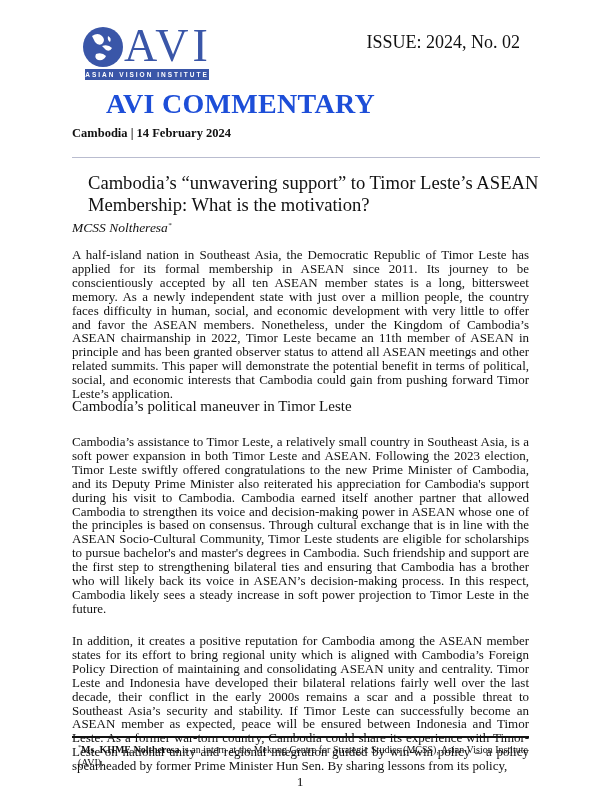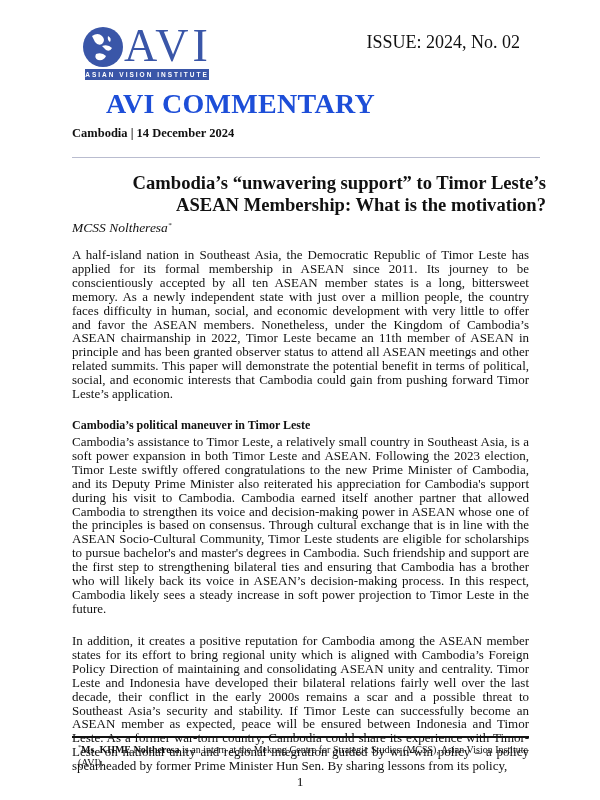--- a/index.html
+++ b/index.html
@@ -5,26 +5,26 @@
   html, body { margin:0; padding:0; background:#ffffff; }
   body { width:600px; height:800px; position:relative; overflow:hidden; font-family:"Liberation Serif", serif; color:#111; }
   .logo { position:absolute; left:80px; top:24px; width:130px; height:56px;text-decoration:underline; }
   .logo-globe { position:absolute; left:2px; top:2px; width:42px; height:42px; }
   .logo-letters { position:absolute; left:44px; top:-2px; font-family:"Liberation Serif", serif; font-size:46px; color:#3a56a8; letter-spacing:4px; line-height:48px; }
   .logo-band { position:absolute; left:5px; top:45px; width:124px; height:11px; background:#3a56a8; color:#fff; font-family:"Liberation Sans", sans-serif; font-size:6.5px; font-weight:bold; letter-spacing:2px; text-align:center; line-height:11px; }
   .issue { position:absolute; right:80px; top:32px; font-weight:normal; font-size:18px; }
   .commentary { position:absolute; left:72px; top:88px; font-size:28px; font-weight:bold; color:#1d4ed8; letter-spacing:0.3px;margin-left:34px; }
   .dateline { position:absolute; left:72px; top:126px; font-size:12.5px; font-weight:bold; }
   .rule { position:absolute; left:72px; top:157px; width:468px; height:1px; background:#b9bccf; }
-  .title { position:absolute; left:76px; top:172px; width:470px; font-size:18.6px; font-weight:bold; line-height:22px;text-align:right; }
+  .title { position:absolute; left:88px; top:172px; width:470px; font-size:18.6px; font-weight:normal; line-height:22px; }
   .author { position:absolute; left:72px; top:220px; font-size:13.5px; font-style:italic; }
   .author sup { font-size:7px; }
   .body { position:absolute; left:72px; width:457px; font-size:13px; line-height:13.9px; text-align:justify; }
   .p1 { top:248px; }
-  .h2 { position:absolute; left:72px; top:398px; font-size:12px; font-weight:bold;margin-top:20px; }
+  .h2 { position:absolute; left:72px; top:398px; font-size:15px; font-weight:normal; }
   .p2 { top:435px; }
   .p3 { top:634px; }
   .fnrule { position:absolute; left:72px; top:736px; width:457px; height:1.5px; background:#111; }
   .footnote { position:absolute; left:78px; top:741px; width:450px; font-size:10px; line-height:13px; text-align:justify; }
   .footnote sup { font-size:6px; }
   .pagenum { position:absolute; left:0; width:600px; top:774px; text-align:center; font-size:13.5px; }
 </style>
 </head>
 <body>
 
@@ -35,21 +35,21 @@
     <path d="M20 20 Q26 18 30 22 Q28 26 24 24 Z" fill="#fff"></path>
     <path d="M14 28 Q20 26 24 30 Q22 35 16 34 Q12 32 14 28 Z" fill="#fff"></path>
     <path d="M26 10 Q30 12 28 16 Q25 14 26 10 Z" fill="#fff"></path>
   </svg>
   <div class="logo-letters">AVI</div>
   <div class="logo-band">ASIAN VISION INSTITUTE</div>
 </div>
 
 <div class="issue">ISSUE: 2024, No. 02</div>
 <div class="commentary">AVI COMMENTARY</div>
-<div class="dateline">Cambodia | 14 December 2024</div>
+<div class="dateline">Cambodia | 14 February 2024</div>
 <div class="rule"></div>
 
 <div class="title">Cambodia’s “unwavering support” to Timor Leste’s ASEAN Membership: What is the motivation?</div>
 <div class="author"><span>MCSS Noltheresa</span><sup>*</sup></div>
 
 <div class="body p1">A half-island nation in Southeast Asia, the Democratic Republic of Timor Leste has applied for its formal membership in ASEAN since 2011. Its journey to be conscientiously accepted by all ten ASEAN member states is a long, bittersweet memory. As a newly independent state with just over a million people, the country faces difficulty in human, social, and economic development with very little to offer and favor the ASEAN members. Nonetheless, under the Kingdom of Cambodia’s ASEAN chairmanship in 2022, Timor Leste became an 11th member of ASEAN in principle and has been granted observer status to attend all ASEAN meetings and other related summits. This paper will demonstrate the potential benefit in terms of political, social, and economic interests that Cambodia could gain from pushing forward Timor Leste’s application.</div>
 <div class="h2">Cambodia’s political maneuver in Timor Leste</div>
 <div class="body p2">Cambodia’s assistance to Timor Leste, a relatively small country in Southeast Asia, is a soft power expansion in both Timor Leste and ASEAN. Following the 2023 election, Timor Leste swiftly offered congratulations to the new Prime Minister of Cambodia, and its Deputy Prime Minister also reiterated his appreciation for Cambodia's support during his visit to Cambodia. Cambodia earned itself another partner that allowed Cambodia to strengthen its voice and decision-making power in ASEAN whose one of the principles is based on consensus. Through cultural exchange that is in line with the ASEAN Socio-Cultural Community, Timor Leste students are eligible for scholarships to pursue bachelor's and master's degrees in Cambodia. Such friendship and support are the first step to strengthening bilateral ties and ensuring that Cambodia has a brother who will likely back its voice in ASEAN’s decision-making process. In this respect, Cambodia likely sees a steady increase in soft power projection to Timor Leste in the future.</div>
 <div class="body p3">In addition, it creates a positive reputation for Cambodia among the ASEAN member states for its effort to bring regional unity which is aligned with Cambodia’s Foreign Policy Direction of maintaining and consolidating ASEAN unity and centrality. Timor Leste and Indonesia have developed their bilateral relations fairly well over the last decade, their conflict in the early 2000s remains a scar and a possible threat to Southeast Asia’s security and stability. If Timor Leste can successfully become an ASEAN member as expected, peace will be ensured between Indonesia and Timor Leste. As a former war-torn country, Cambodia could share its experience with Timor-Leste on national unity and regional integration guided by win-win policy – a policy spearheaded by former Prime Minister Hun Sen. By sharing lessons from its policy,</div>
 

